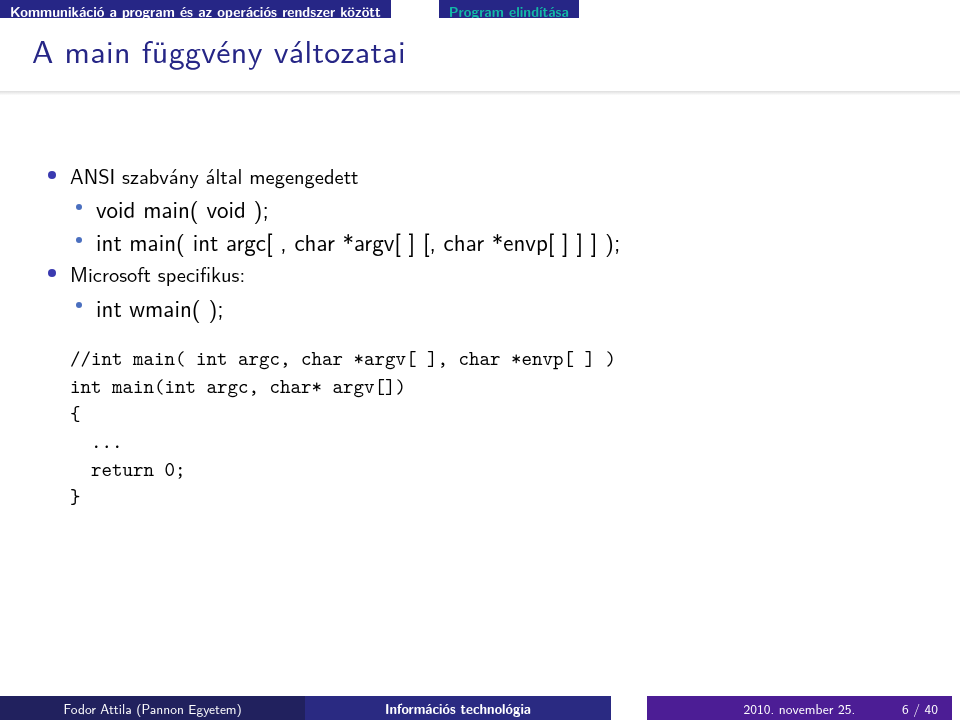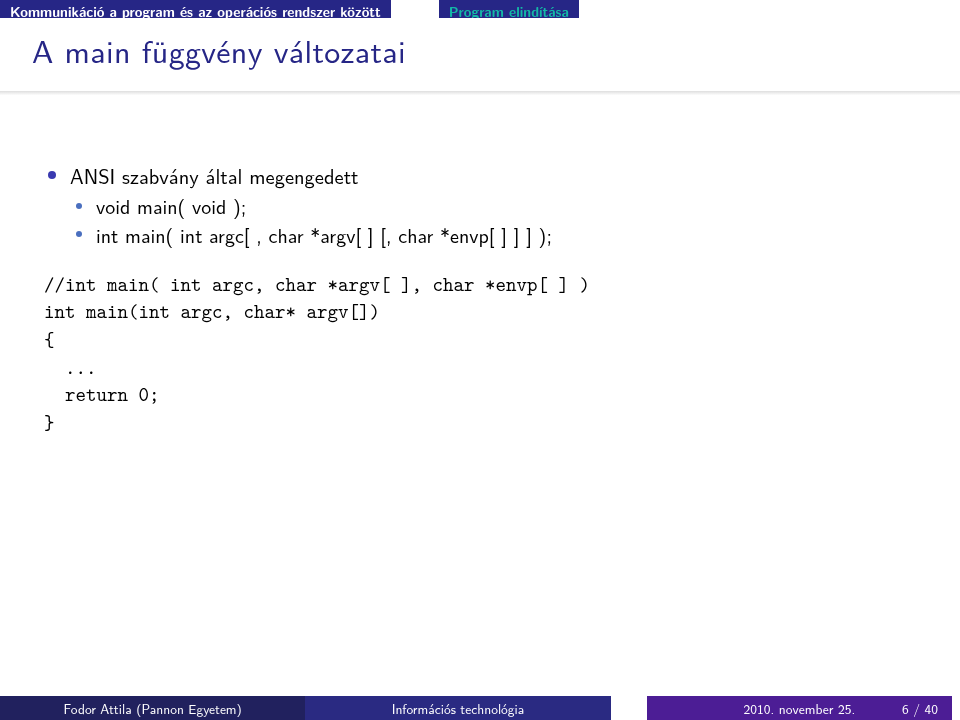--- a/index.html
+++ b/index.html
@@ -78,34 +78,35 @@
     top: .48em;
     width: 8px; height: 8px;
     border-radius: 50%;
     background: #3a3ab0;
   }
 
   ul.level2 { list-style: none; margin-top: 2px; }
   ul.level2 > li {
     position: relative;
     padding-left: 26px;
-    font-size: 20px;
+    font-size: 23px;
   }
   ul.level2 > li::before {
     content: "";
     position: absolute;
     left: 6px;
     top: .52em;
     width: 6px; height: 6px;
     border-radius: 50%;
     background: #4a6fbf;
   }
 
   pre.code {
     margin-top: 22px;
+    margin-left: 26px;
     font-family: "Latin Modern Mono", "Courier New", monospace;
     font-size: 20px;
     line-height: 1.38;
     white-space: pre;
   }
 
   .footer {
     position: absolute;
     left: 0; right: 8px; bottom: 0;
     height: 24px;
@@ -114,21 +115,21 @@
     color: #fff;
   }
   .footer .seg {
     flex: 1;
     display: flex;
     align-items: center;
     justify-content: center;
     padding: 0 8px;
   }
   .footer .seg.author { background: #21215e; }
-  .footer .seg.title  { background: #2a2a82; font-weight: 400; }
+  .footer .seg.title  { background: #2a2a82; font-weight: 700; }
   .footer .seg.date   { background: #4c1d95; position: relative; margin-left: 36px; }
   .footer .page {
     position: absolute;
     right: 14px;
   }
 </style>
 </head>
 <body>
 
 <div class="nav-row">
@@ -145,20 +146,26 @@
 
 <div class="content">
   <ul class="level1">
     <li>
       <span>ANSI szabvány által megengedett</span>
       <ul class="level2">
         <li><span>void main( void );</span></li>
         <li><span>int main( int argc[ , char *argv[ ] [, char *envp[ ] ] ] );</span></li>
       </ul>
     </li>
+    <li>
+      <span>Microsoft specifikus:</span>
+      <ul class="level2">
+        <li><span>int wmain( );</span></li>
+      </ul>
+    </li>
   </ul>
 
   <pre class="code">//int main( int argc, char *argv[ ], char *envp[ ] )
 int main(int argc, char* argv[])
 {
   ...
   return 0;
 }</pre>
 </div>
 

